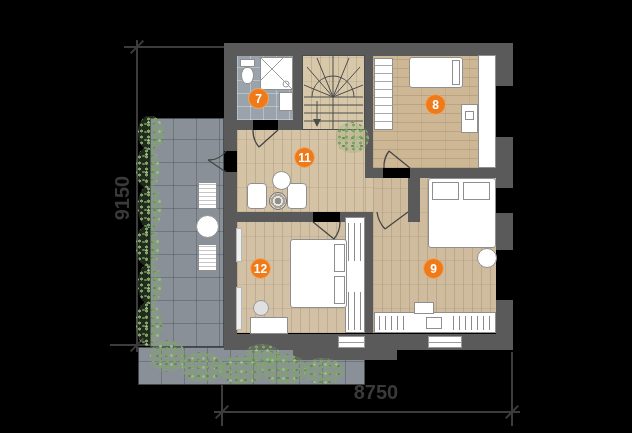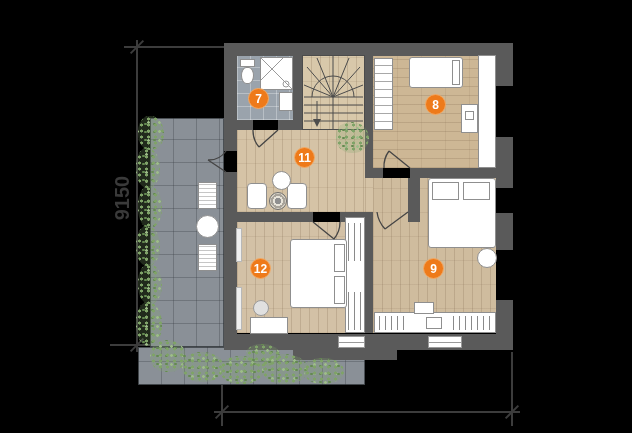--- a/index.html
+++ b/index.html
@@ -53,20 +53,21 @@
   <div class="abs dim" style="left:124px;top:46px;width:100px;height:2px;"></div>
   <div class="abs dim" style="left:110px;top:344px;width:136px;height:2px;"></div>
   <div class="abs tick" style="left:128px;top:46px;"></div>
   <div class="abs tick" style="left:128px;top:344px;"></div>
   <div class="abs dim" style="left:214px;top:411px;width:306px;height:2px;"></div>
   <div class="abs dim" style="left:221px;top:352px;width:2px;height:74px;"></div>
   <div class="abs dim" style="left:511px;top:352px;width:2px;height:74px;"></div>
   <div class="abs tick" style="left:213px;top:411px;"></div>
   <div class="abs tick" style="left:503px;top:411px;"></div>
   <div class="abs dim-text" style="left:92px;top:176px;width:60px;height:44px;display:flex;align-items:center;justify-content:center;transform:rotate(-90deg);">9150</div>
+  <div class="abs dim-text" style="left:338px;top:381px;width:76px;text-align:center;">8750</div>
 
   <div class="abs terrace" style="left:150px;top:118px;width:74px;height:229px;"></div>
   <div class="abs terrace" style="left:138px;top:347px;width:227px;height:38px;"></div>
 
   <div class="abs furn stripes" style="left:198px;top:182px;width:19px;height:27px;"></div>
   <div class="abs furn stripes" style="left:198px;top:244px;width:19px;height:27px;"></div>
   <div class="abs furn circle" style="left:196px;top:215px;width:23px;height:23px;"></div>
 
   <div class="abs tile" style="left:237px;top:55px;width:56px;height:65px;"></div>
   <div class="abs wood" style="left:302px;top:55px;width:63px;height:75px;background-color:#d8c8aa;"></div>

